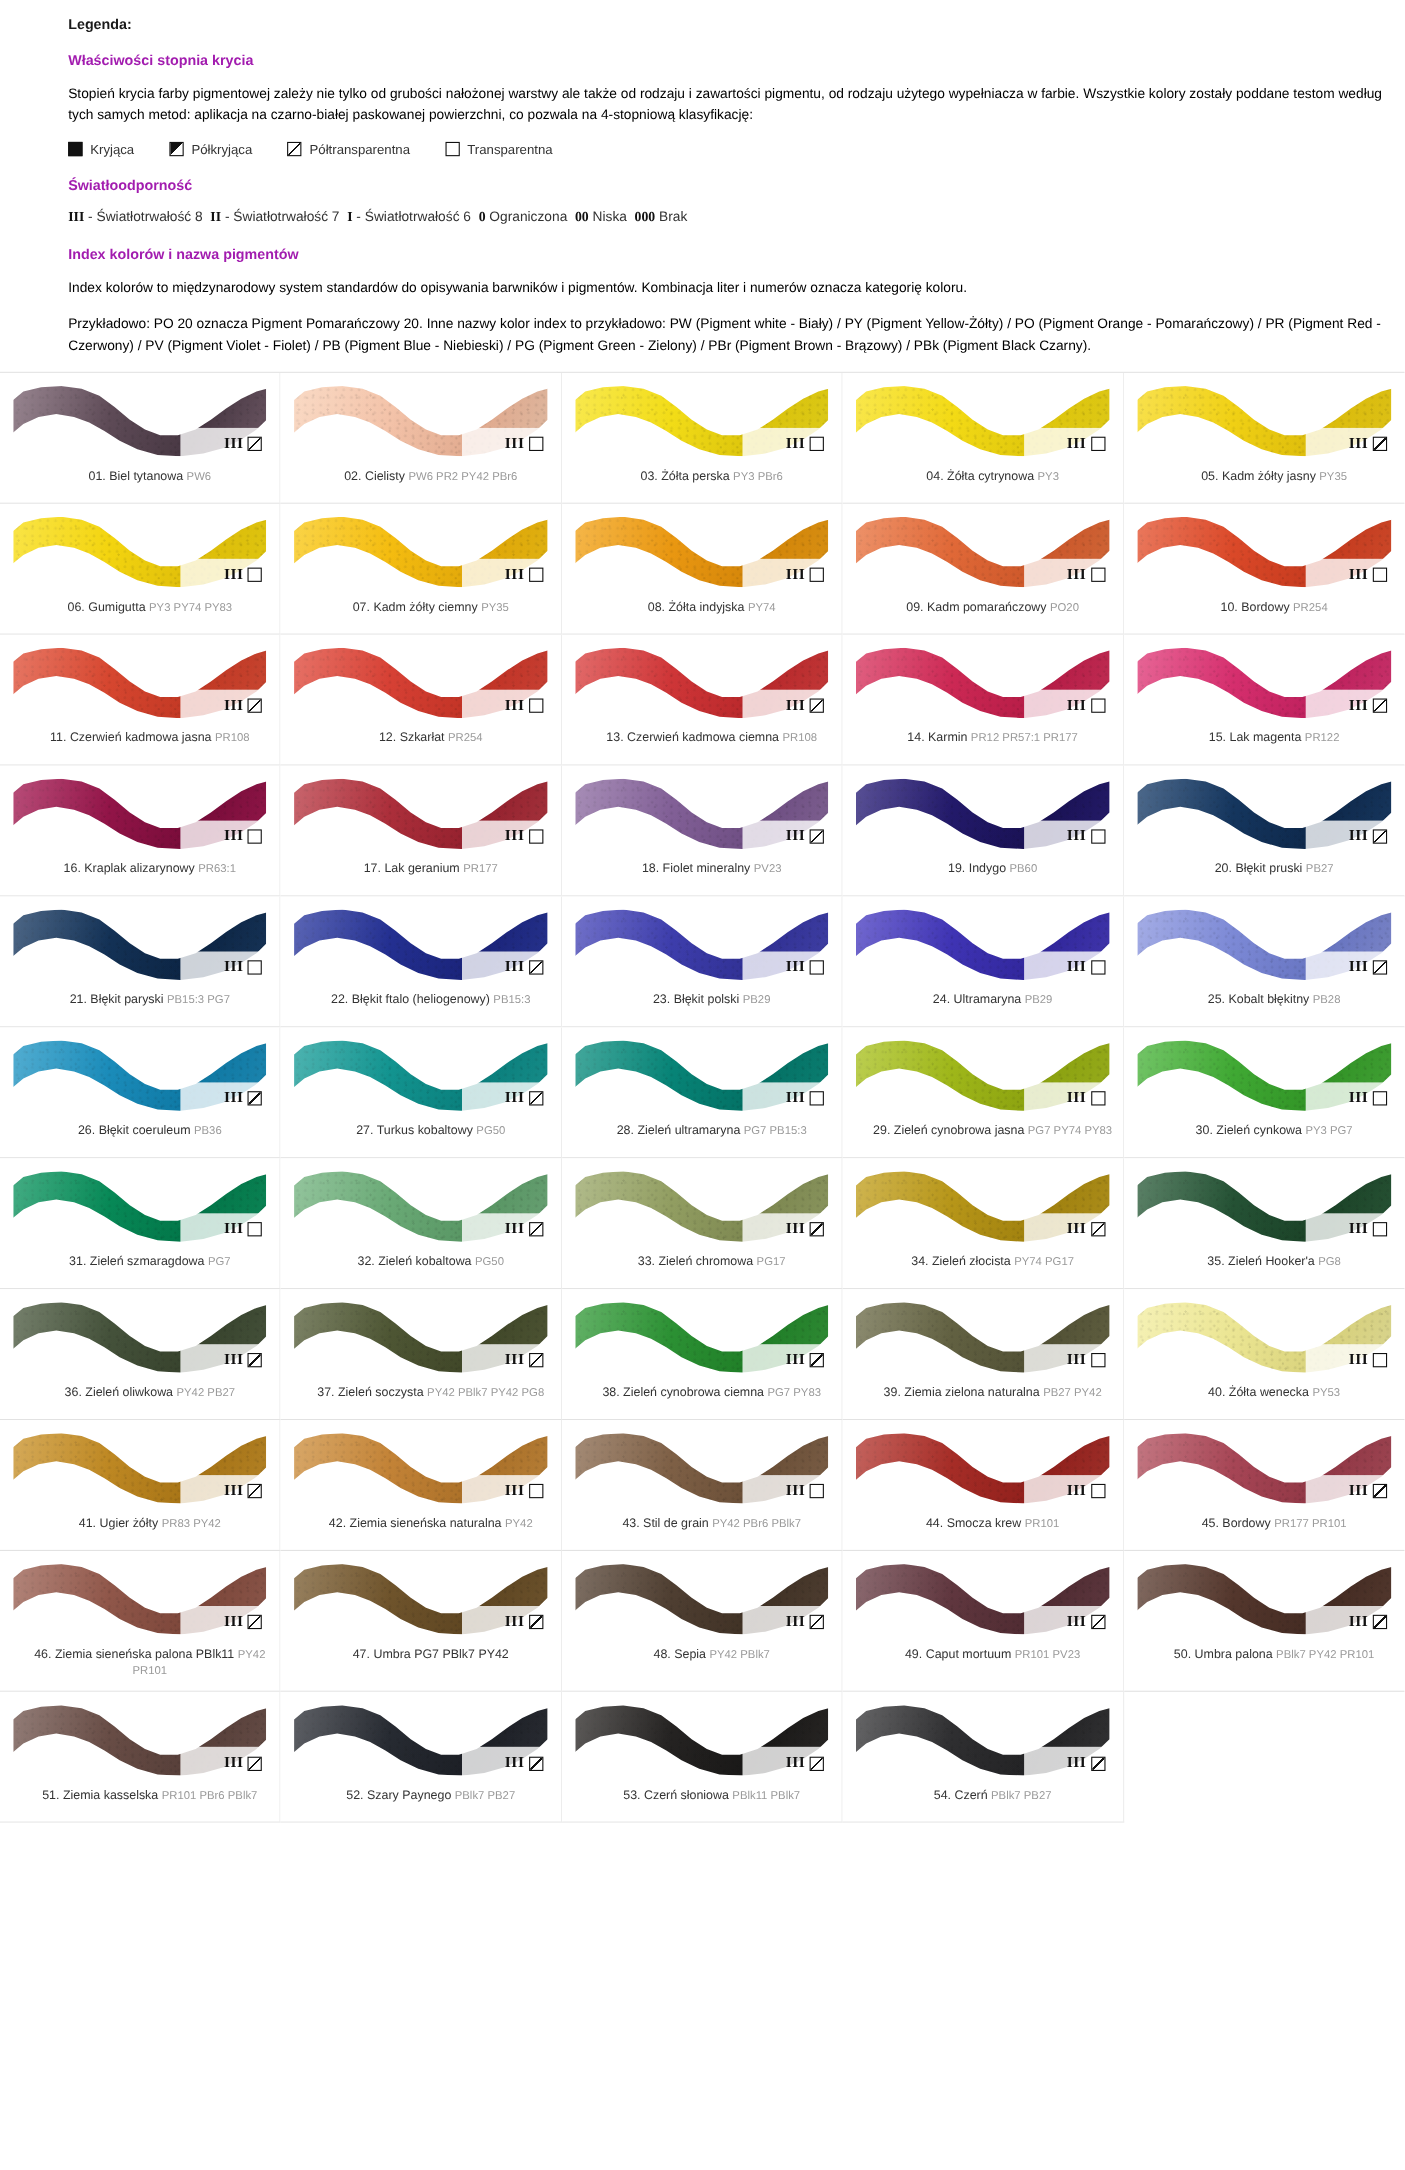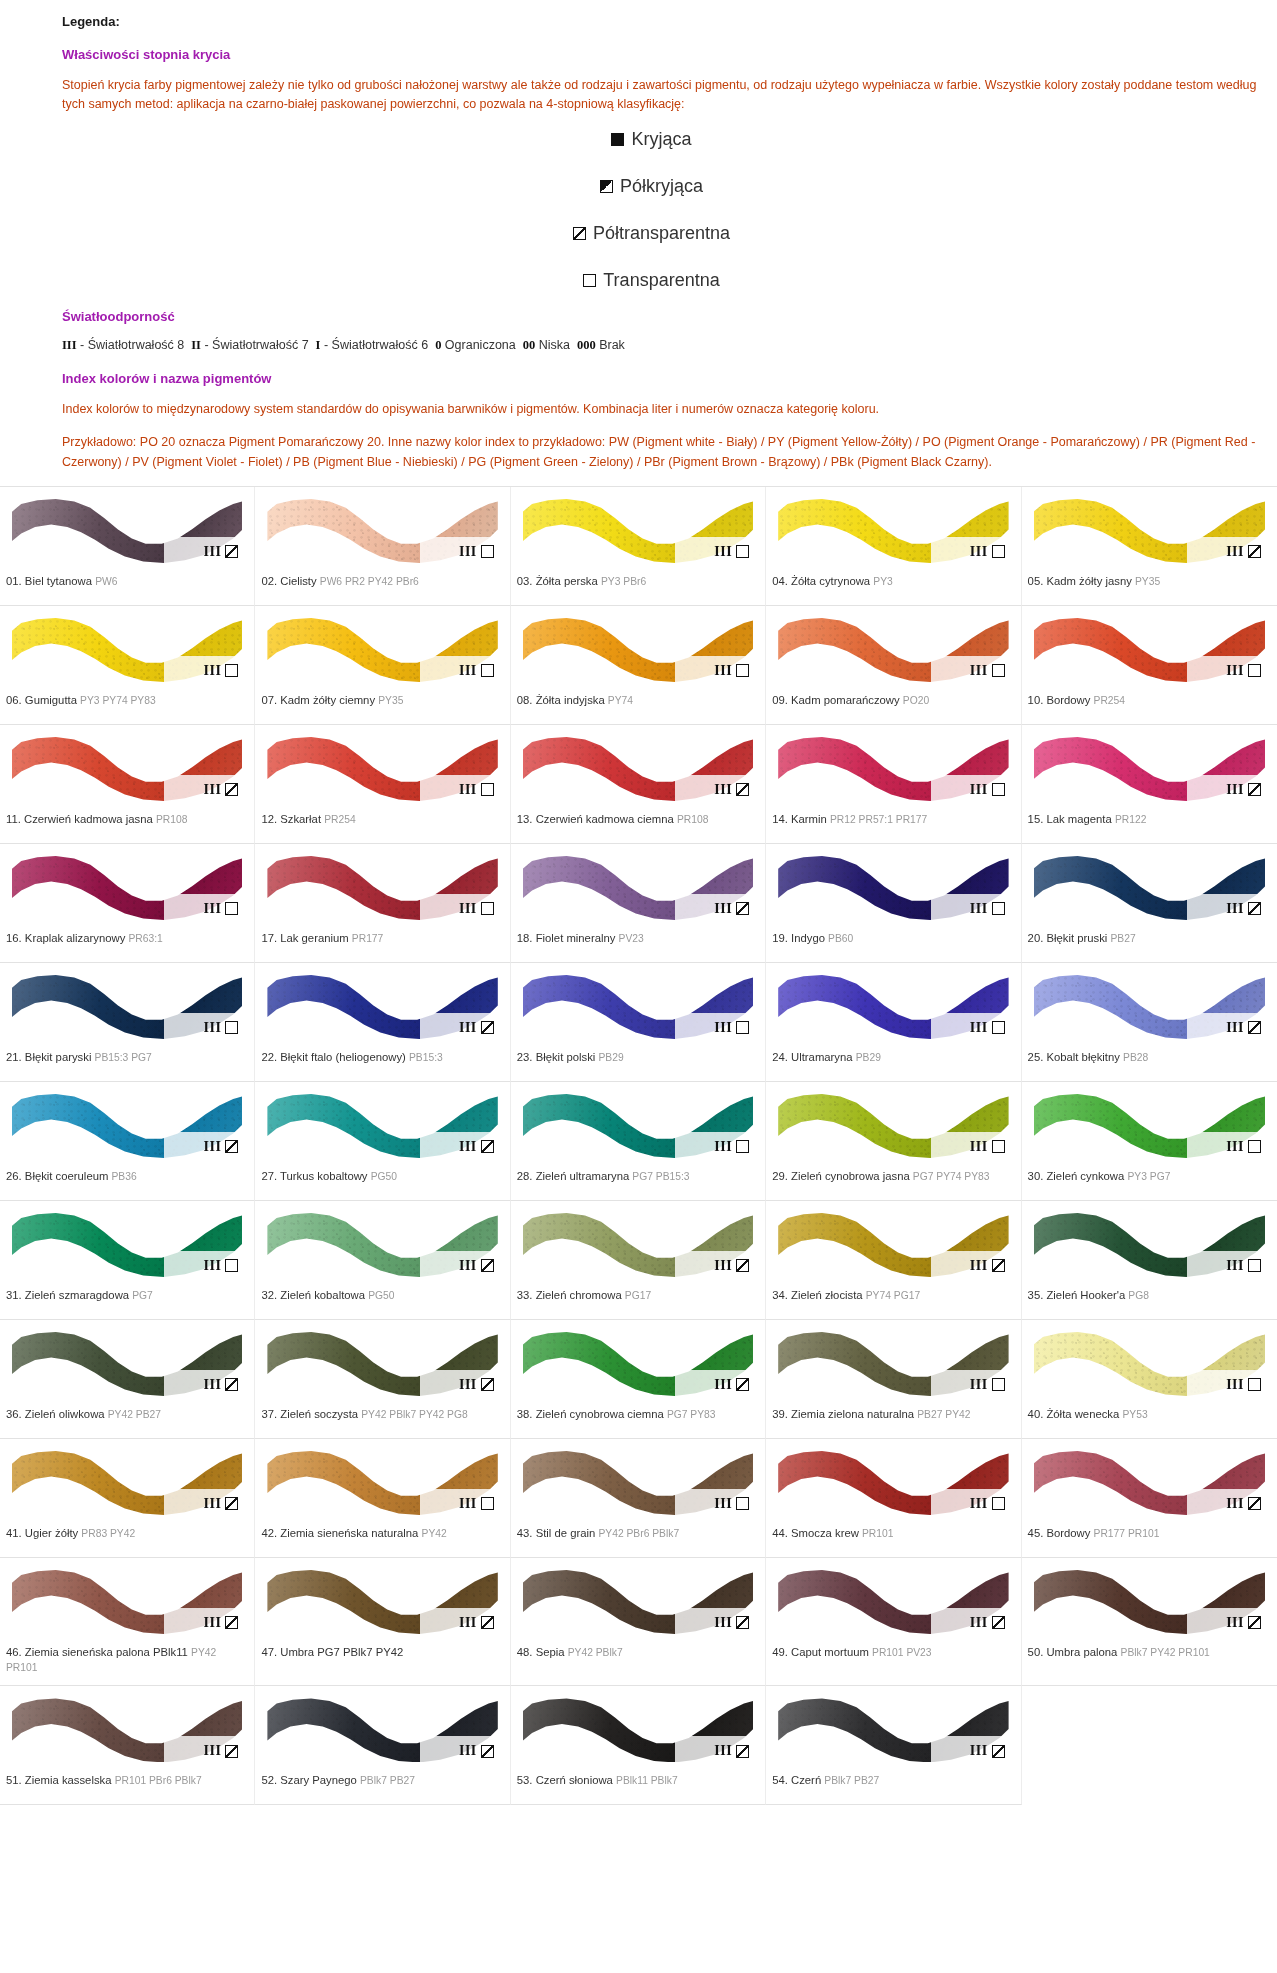--- a/index.html
+++ b/index.html
@@ -13,26 +13,26 @@
   .page { width: 1277px; padding: 0; position: relative; }
 
   .legend { padding: 14px 14px 0 14px; margin-left: 48px; }
   .legend h3 {
     font-size: 13px; font-weight: bold; margin: 0 0 18px 0; color: #1a1a1a;
   }
   .legend h4 {
     font-size: 13px; font-weight: bold; margin: 0 0 14px 0; color: #a21caf;
   }
   .legend p {
-    font-size: 12.5px; line-height: 1.55; margin: 0 0 14px 0; color: #c2410c;
+    font-size: 12.5px; line-height: 1.55; margin: 0 0 14px 0; color: #000000;
     max-width: 1250px;
   }
   .opacity-row {
-    display: flex; align-items: center; gap: 26px; margin: 0 0 18px 0;
-    font-size: 18px; color: #333; flex-direction: column;
+    display: flex; align-items: center; gap: 10px; margin: 0 0 18px 0;
+    font-size: 12px; color: #333;
   }
   .opacity-item { display: flex; align-items: center; gap: 7px; margin-right: 22px; }
   .op-sq { width: 13px; height: 13px; border: 1.4px solid #111; display: block; }
   .op-full { background: #111; }
   .op-half {
     background: linear-gradient(to bottom right, #111 0 50%, #fff 50% 100%);
   }
   .op-diag {
     background:
       linear-gradient(to bottom right, transparent calc(50% - 0.8px), #111 calc(50% - 0.8px), #111 calc(50% + 0.8px), transparent calc(50% + 0.8px));
@@ -108,25 +108,25 @@
   .badge .lf {
     font-family: "Liberation Serif", serif;
     font-weight: bold; font-size: 14px; color: #111; letter-spacing: 0.5px;
     line-height: 1;
   }
   .badge .opic {
     width: 13px; height: 13px; border: 1.4px solid #111; display: block;
   }
 
   .caption {
-    text-align: left;
+    text-align: center;
     font-size: 11.3px;
     color: #333;
     line-height: 1.35;
-    padding: 7px 6px 6px 6px;
+    padding: 7px 6px 6px 24px;
     min-height: 34px;
   }
   .caption .pig {
     color: #9a9a9a;
     font-size: 10.3px;
   }
 </style>
 </head>
 <body>
 

